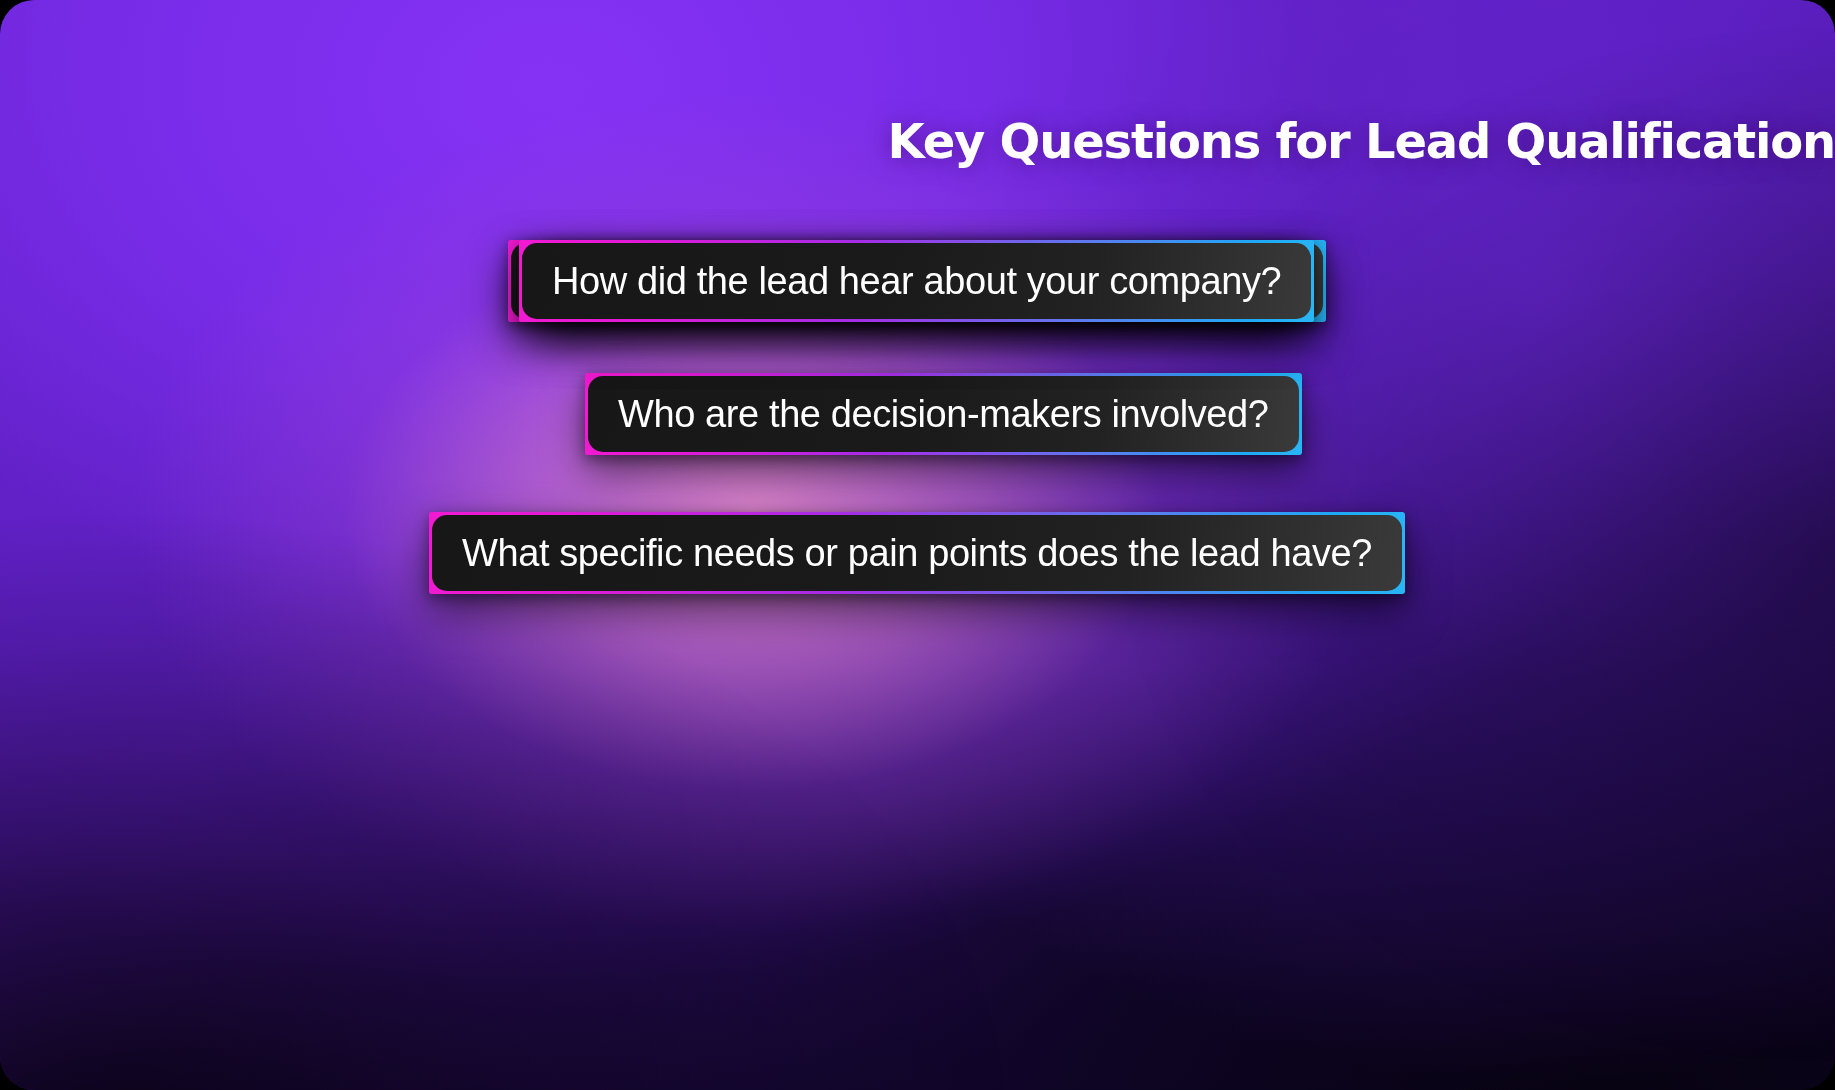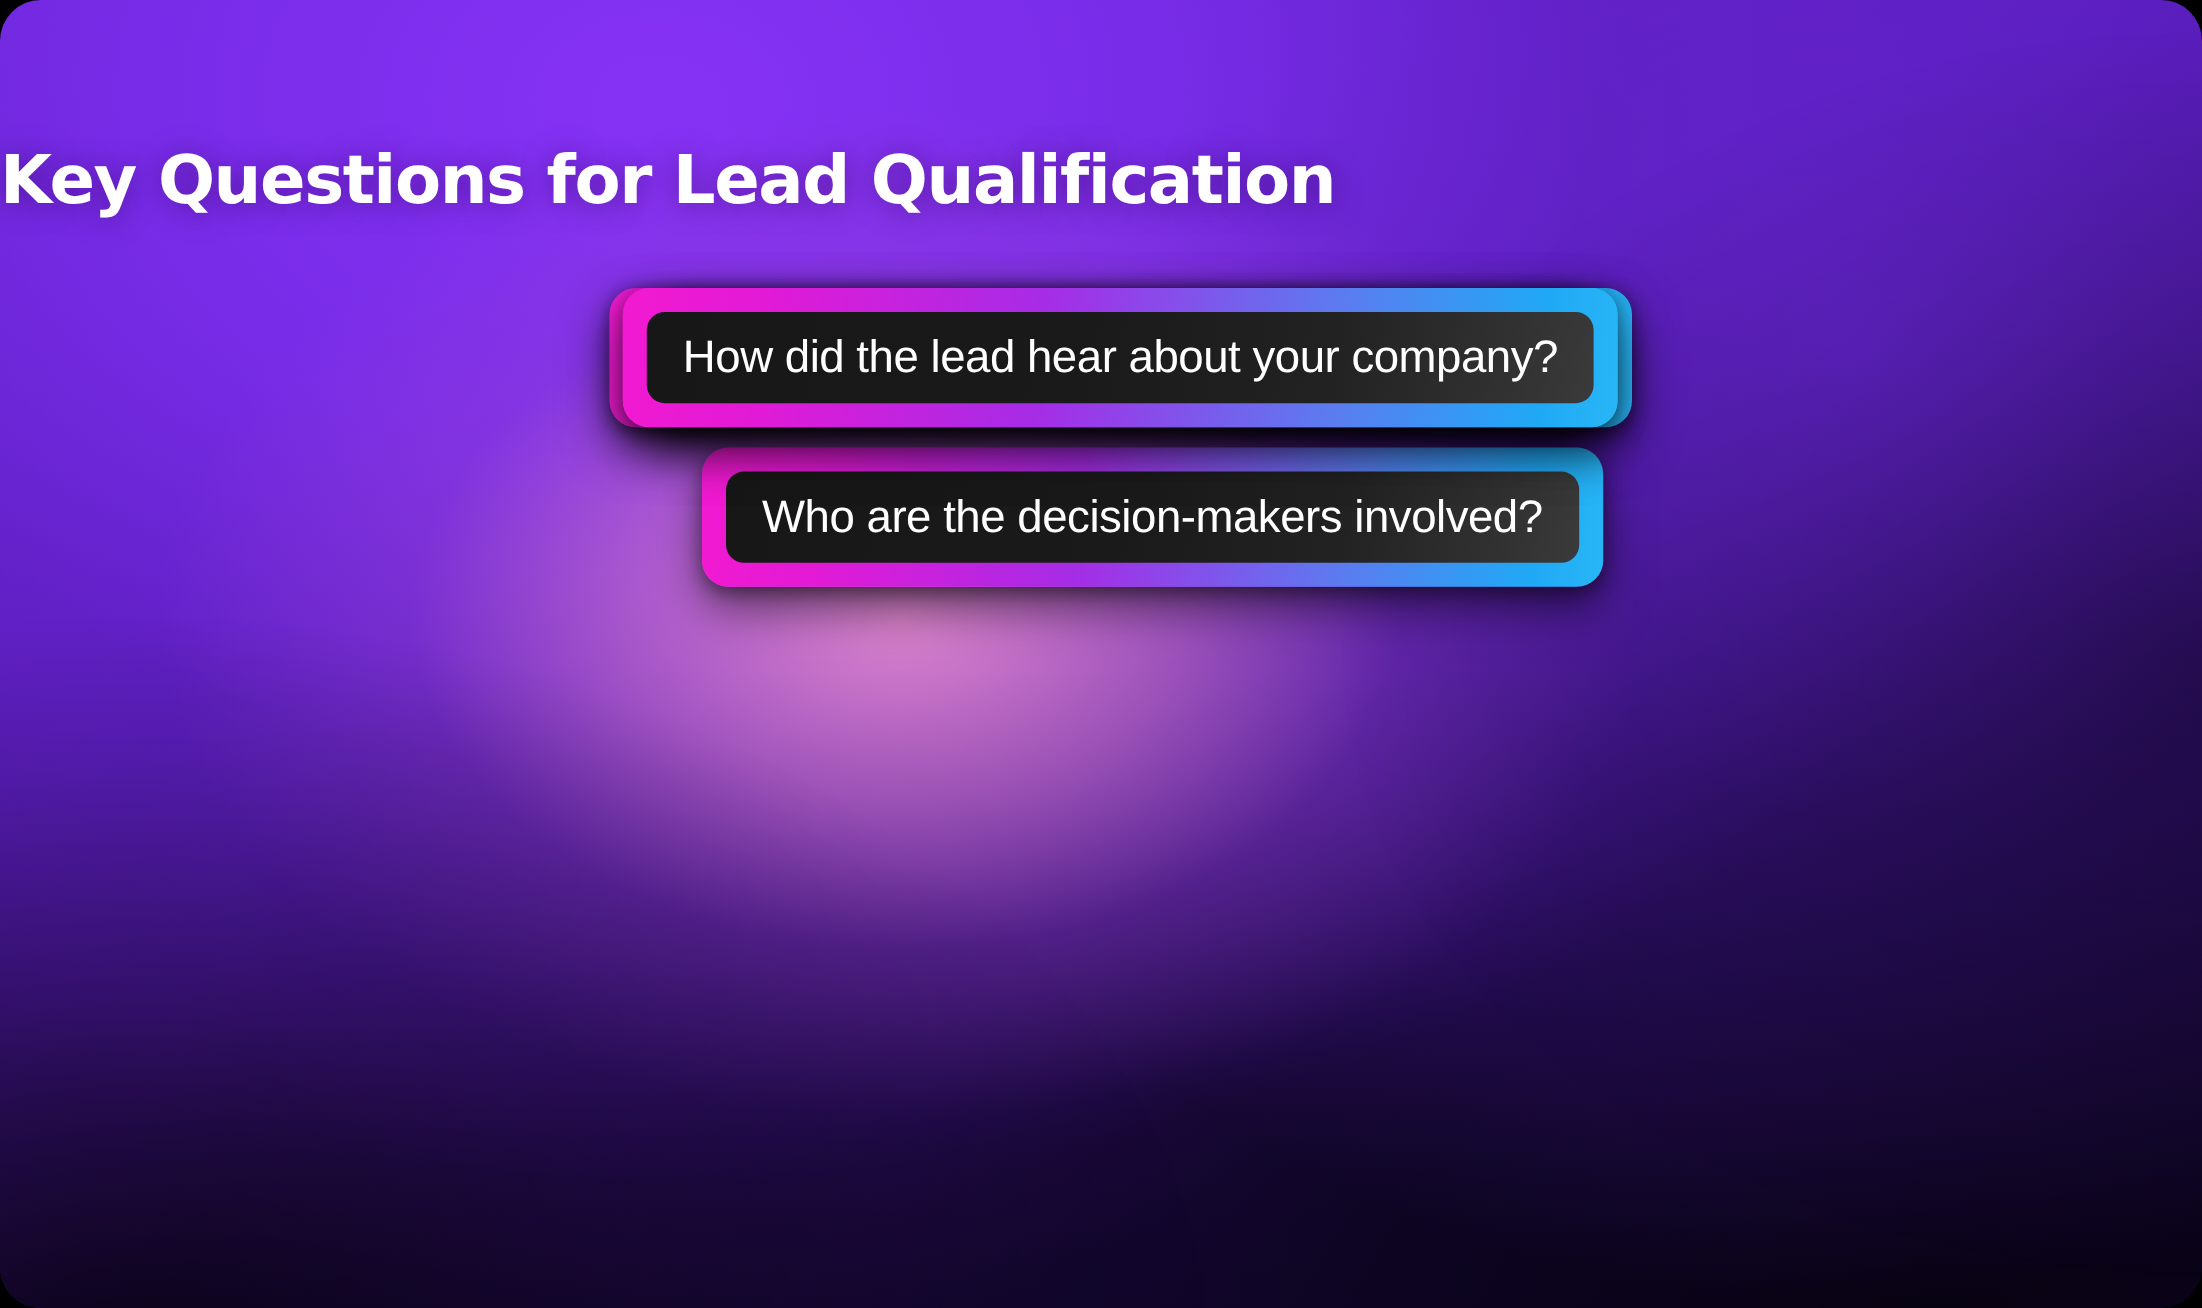--- a/index.html
+++ b/index.html
@@ -75,42 +75,42 @@
         rgba(0,0,0,0.72) 0%, rgba(0,0,0,0.30) 48%, rgba(0,0,0,0) 100%),
       radial-gradient(ellipse 720px 520px at 100% 50%,
         rgba(0,0,0,0.40) 0%, rgba(0,0,0,0.0) 100%);
   }
 
   #title {
     position: absolute;
     top: 84px;
     left: 0;
     width: 100%;
-    text-align: left;
+    text-align: right;
     color: #ffffff;
     font-family: "DejaVu Sans", sans-serif;
-    font-size: 56px;
+    font-size: 48px;
     font-weight: bold;
     letter-spacing: -1.2px;
     line-height: 1.05;
     text-shadow: 0 2px 22px rgba(60,10,110,0.55);
   }
 
   #cards {
     position: absolute;
     top: 240px;
     left: 0;
     width: 100%;
     height: 660px;
   }
 
   .card-wrap {
     position: absolute;
-    padding: 20px;
-    border-radius: 22px;
+    padding: 3px;
+    border-radius: 3px;
     background: linear-gradient(96deg,
       #f21ad1 0%,
       #e21ad6 14%,
       #a62ce6 42%,
       #5a7df0 72%,
       #1fa9f5 92%,
       #29b6f6 100%);
     box-shadow:
       0 18px 40px rgba(0,0,0,0.52),
       0 4px 14px rgba(0,0,0,0.40);
@@ -159,20 +159,23 @@
     <div id="cards">
 
       <div class="card-wrap c0" style="left: 545px;">
         <div class="card">What is the lead's budget for this project?</div>
       </div>
 
       <div class="card-wrap c1" style="left: 559px; margin-left: 26px;">
         <div class="card">Who are the decision-makers involved?</div>
       </div>
 
+      <div class="card-wrap c2" style="left: 429px;">
+        <div class="card">What specific needs or pain points does the lead have?</div>
+      </div>
 
       <div class="card-wrap c3" style="left: 508px;">
         <div class="card">When does the lead plan to make a decision?</div>
       </div>
 
       <div class="card-wrap c4" style="left: 519px;">
         <div class="card">How did the lead hear about your company?</div>
       </div>
 
     </div>

